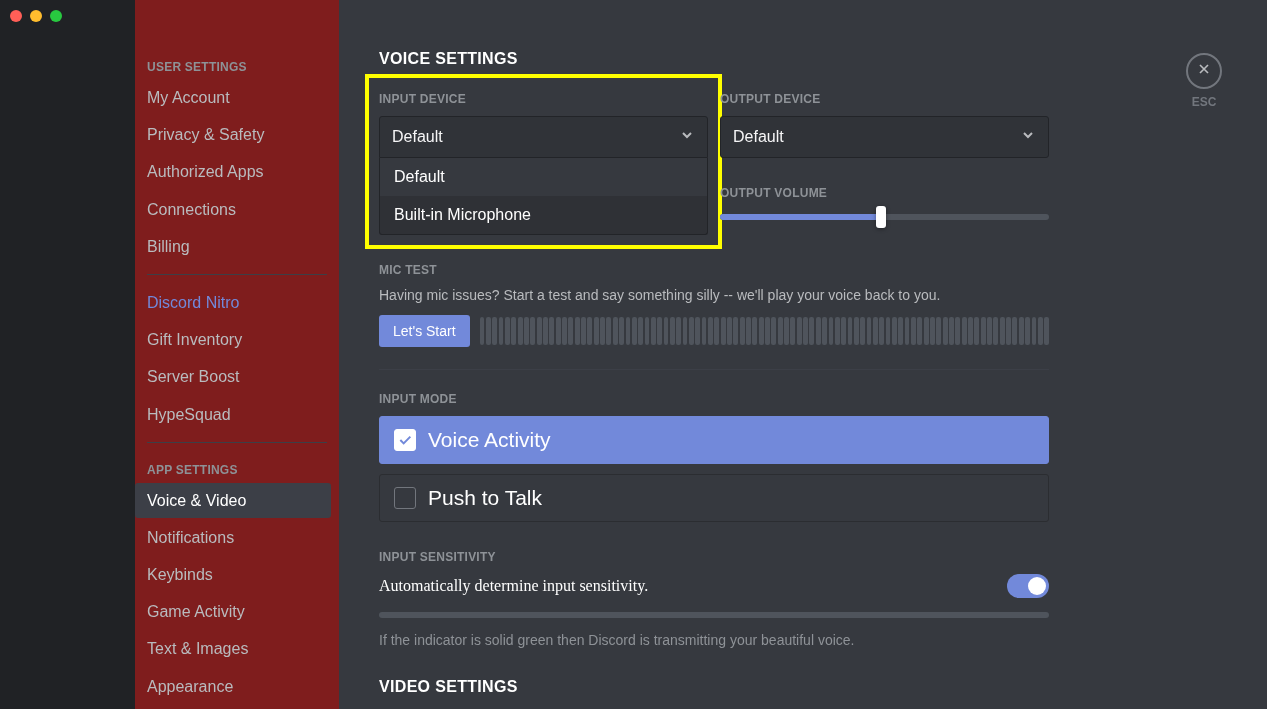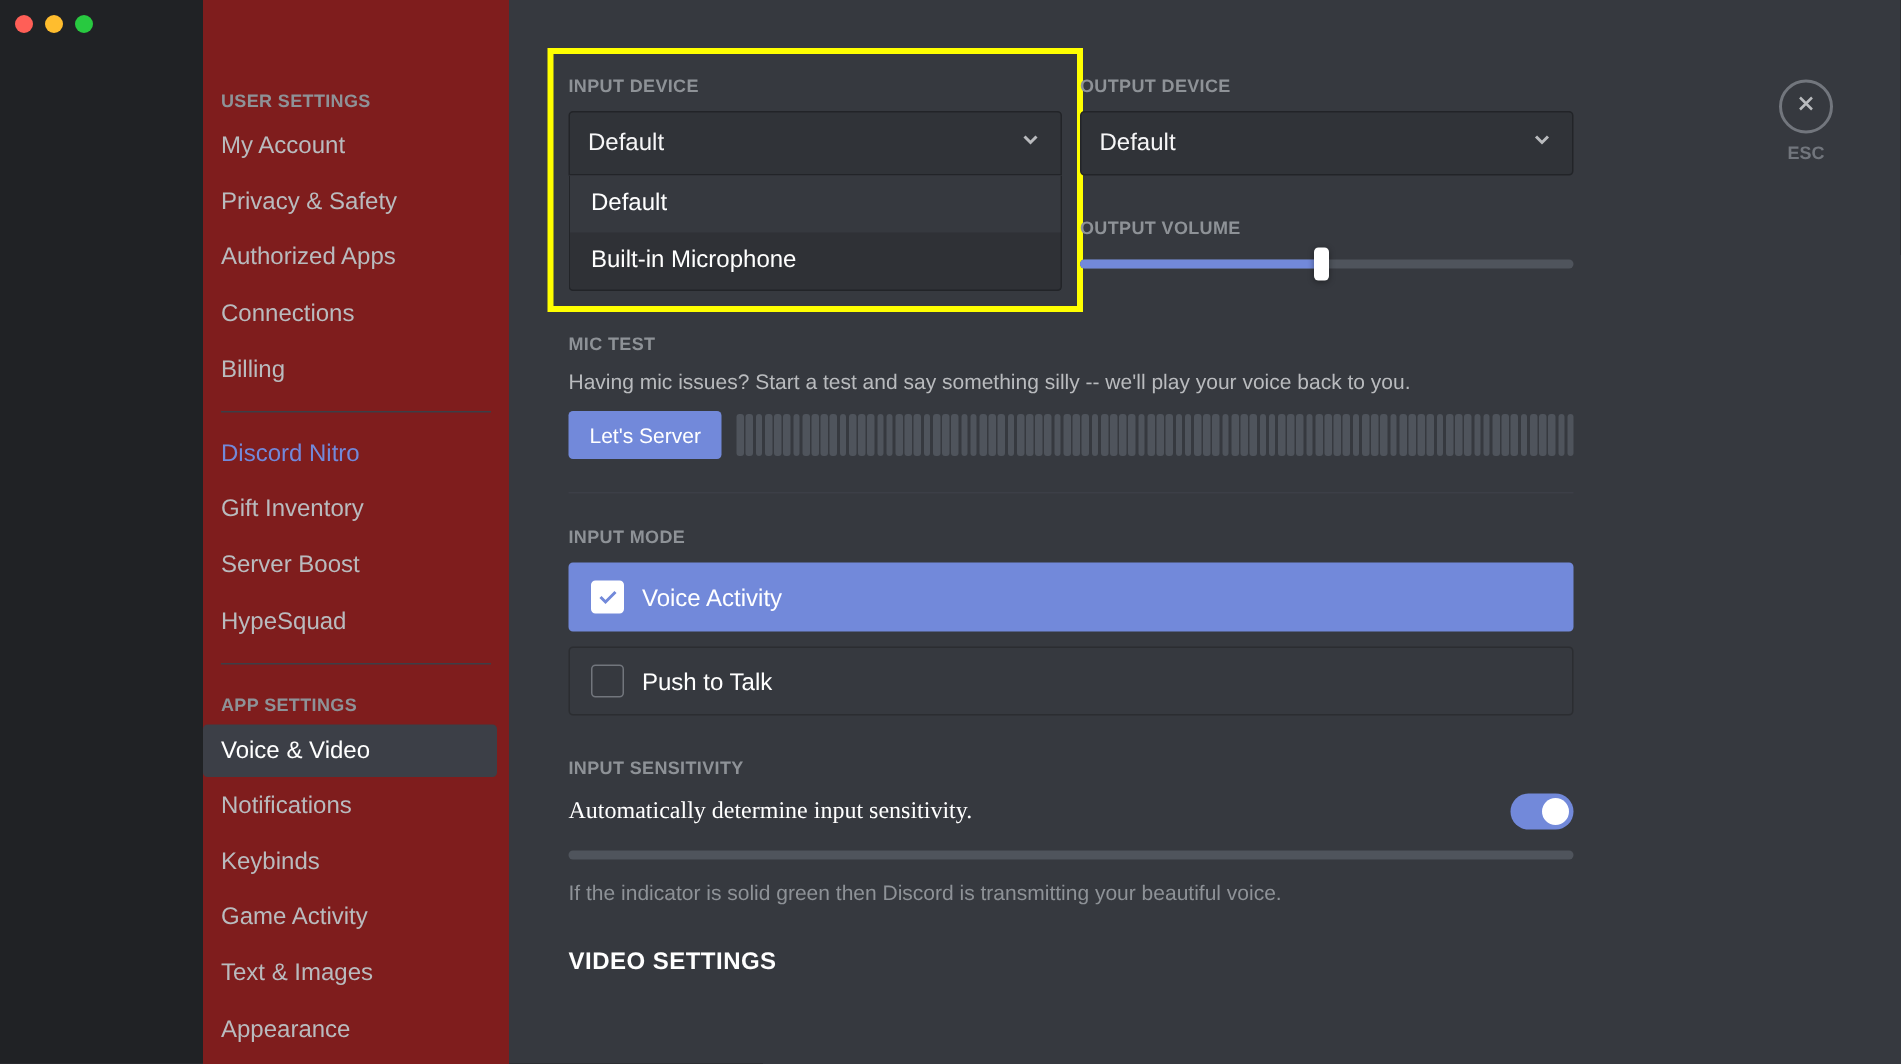--- a/index.html
+++ b/index.html
@@ -51,21 +51,21 @@
     .slider-thumb { position: absolute; width: 10px; height: 22px; background: #fff; border-radius: 3px; top: 50%; transform: translate(-50%, -50%); box-shadow: 0 1px 4px rgba(0,0,0,0.4); }
     
     .mic-desc { color: #b9bbbe; font-size: 14px; margin-top: 6px; margin-bottom: 12px; }
     .mic-test-row { display: flex; align-items: center; gap: 10px; margin-bottom: 22px; }
     .check-btn { background: #7289da; color: #fff; border: none; border-radius: 3px; padding: 8px 14px; font-size: 14px; font-weight: 500; cursor: pointer; }
     .mic-bars { flex: 1; height: 28px; display: flex; gap: 1.5px; align-items: stretch; }
     .mic-bar { flex: 1; background: #4f545c; border-radius: 2px; }
     
     .hr { height: 1px; background: #3c3f47; margin-bottom: 22px; }
     
-    .mode-option { border: 1px solid #2b2d31; border-radius: 3px; padding: 11px 14px; display: flex; align-items: flex-end; gap: 12px; margin-bottom: 10px; cursor: pointer; font-size: 16px; color: #fff; }
+    .mode-option { border: 1px solid #2b2d31; border-radius: 3px; padding: 11px 14px; display: flex; align-items: center; gap: 12px; margin-bottom: 10px; cursor: pointer; font-size: 21px; color: #fff; }
     .mode-option.selected { background: #7289da; border-color: #7289da; }
     .checkbox { width: 22px; height: 22px; border-radius: 3px; border: 1px solid #72767d; display: flex; align-items: center; justify-content: center; flex-shrink: 0; }
     .mode-option.selected .checkbox { background: #fff; border-color: #fff; }
     .checkbox svg { width: 16px; height: 16px; color: #7289da; display: none; }
     .mode-option.selected .checkbox svg { display: block; }
     
     .sensitivity-row { display: flex; align-items: center; justify-content: space-between; margin-bottom: 14px; }
     .sensitivity-text { color: #fff; font-size: 16px; font-weight: 500; font-family: Liberation Serif, serif; }
     .toggle { width: 42px; height: 24px; background: #7289da; border-radius: 12px; position: relative; cursor: pointer; }
     .toggle-knob { position: absolute; width: 18px; height: 18px; background: #fff; border-radius: 50%; top: 3px; right: 3px; }
@@ -117,20 +117,21 @@
         <span>
           <svg viewBox="0 0 24 24" fill="none" stroke="currentColor" stroke-width="2.5">
               <path d="M18 6L6 18M6 6l12 12"></path>
             </svg>
         </span>
       </div>
       <div class="esc-label">ESC</div>
     </div>
 
     <div class="content">
+      <div class="page-title">VOICE SETTINGS</div>
 
       <div class="device-row">
         <div class="device-col">
           <div class="highlighted-box">
             <div class="section-label">INPUT DEVICE</div>
             <div class="select-box open">
               <span>Default</span>
               <span class="chevron-icon">
                 <svg viewBox="0 0 24 24" fill="none" stroke="currentColor" stroke-width="3">
                     <path d="M6 9l6 6 6-6"></path>
@@ -160,21 +161,21 @@
               <div class="slider-fill" style="width:49%"></div>
               <div class="slider-thumb" style="left:49%"></div>
             </div>
           </div>
         </div>
       </div>
 
       <div class="section-label">MIC TEST</div>
       <div class="mic-desc">Having mic issues? Start a test and say something silly -- we'll play your voice back to you.</div>
       <div class="mic-test-row">
-        <button class="check-btn">Let's Server</button>
+        <button class="check-btn">Let's Start</button>
         <div class="mic-bars" id="mic-bars">
             <div class="mic-bar"></div>
             <div class="mic-bar"></div>
             <div class="mic-bar"></div>
             <div class="mic-bar"></div>
             <div class="mic-bar"></div>
             <div class="mic-bar"></div>
             <div class="mic-bar"></div>
             <div class="mic-bar"></div>
             <div class="mic-bar"></div>

